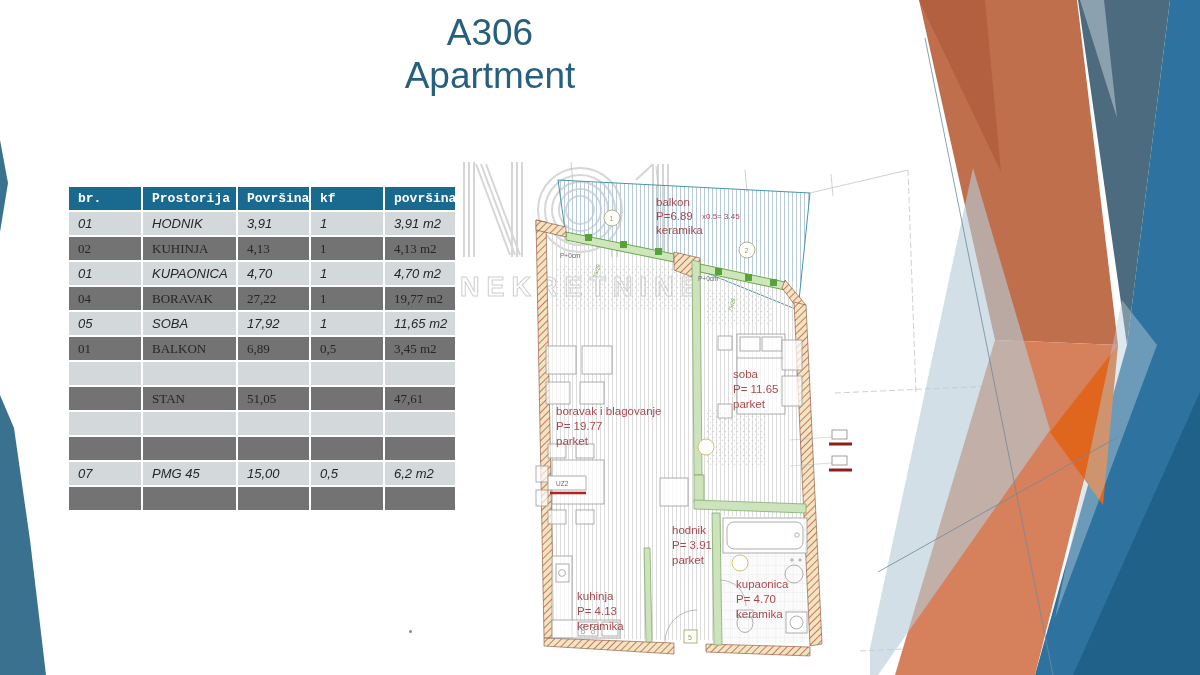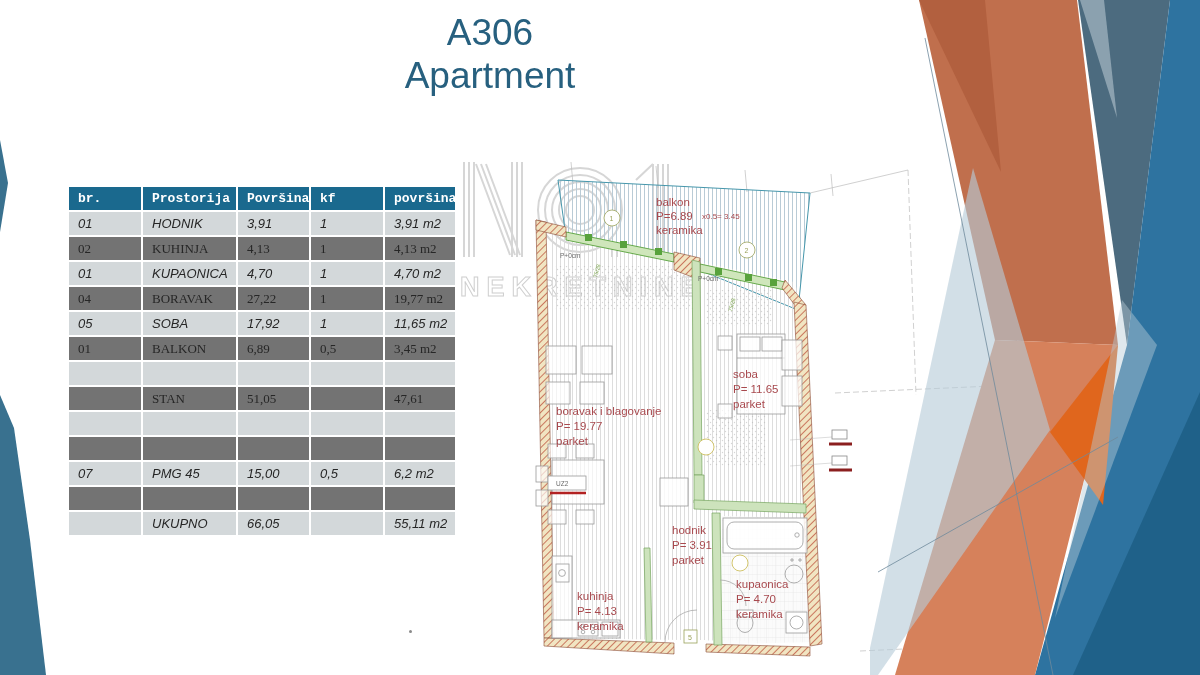--- a/index.html
+++ b/index.html
@@ -149,27 +149,20 @@
           <td>0,5</td>
           <td>6,2 m2</td>
         </tr>
         <tr class="band-b">
           <td></td>
           <td></td>
           <td></td>
           <td></td>
           <td></td>
         </tr>
-        <tr class="band-a">
-          <td></td>
-          <td>UKUPNO</td>
-          <td>66,05</td>
-          <td></td>
-          <td>55,11 m2</td>
-        </tr>
       </tbody>
   </table>
 </div>
 
 <div class="plan-stack">
 
   <svg class="watermark" width="270" height="145" viewBox="0 0 270 145">
     <g stroke="#D6D6D6" stroke-width="2" fill="none">
 
       <line x1="4" y1="2" x2="4" y2="97"></line>

